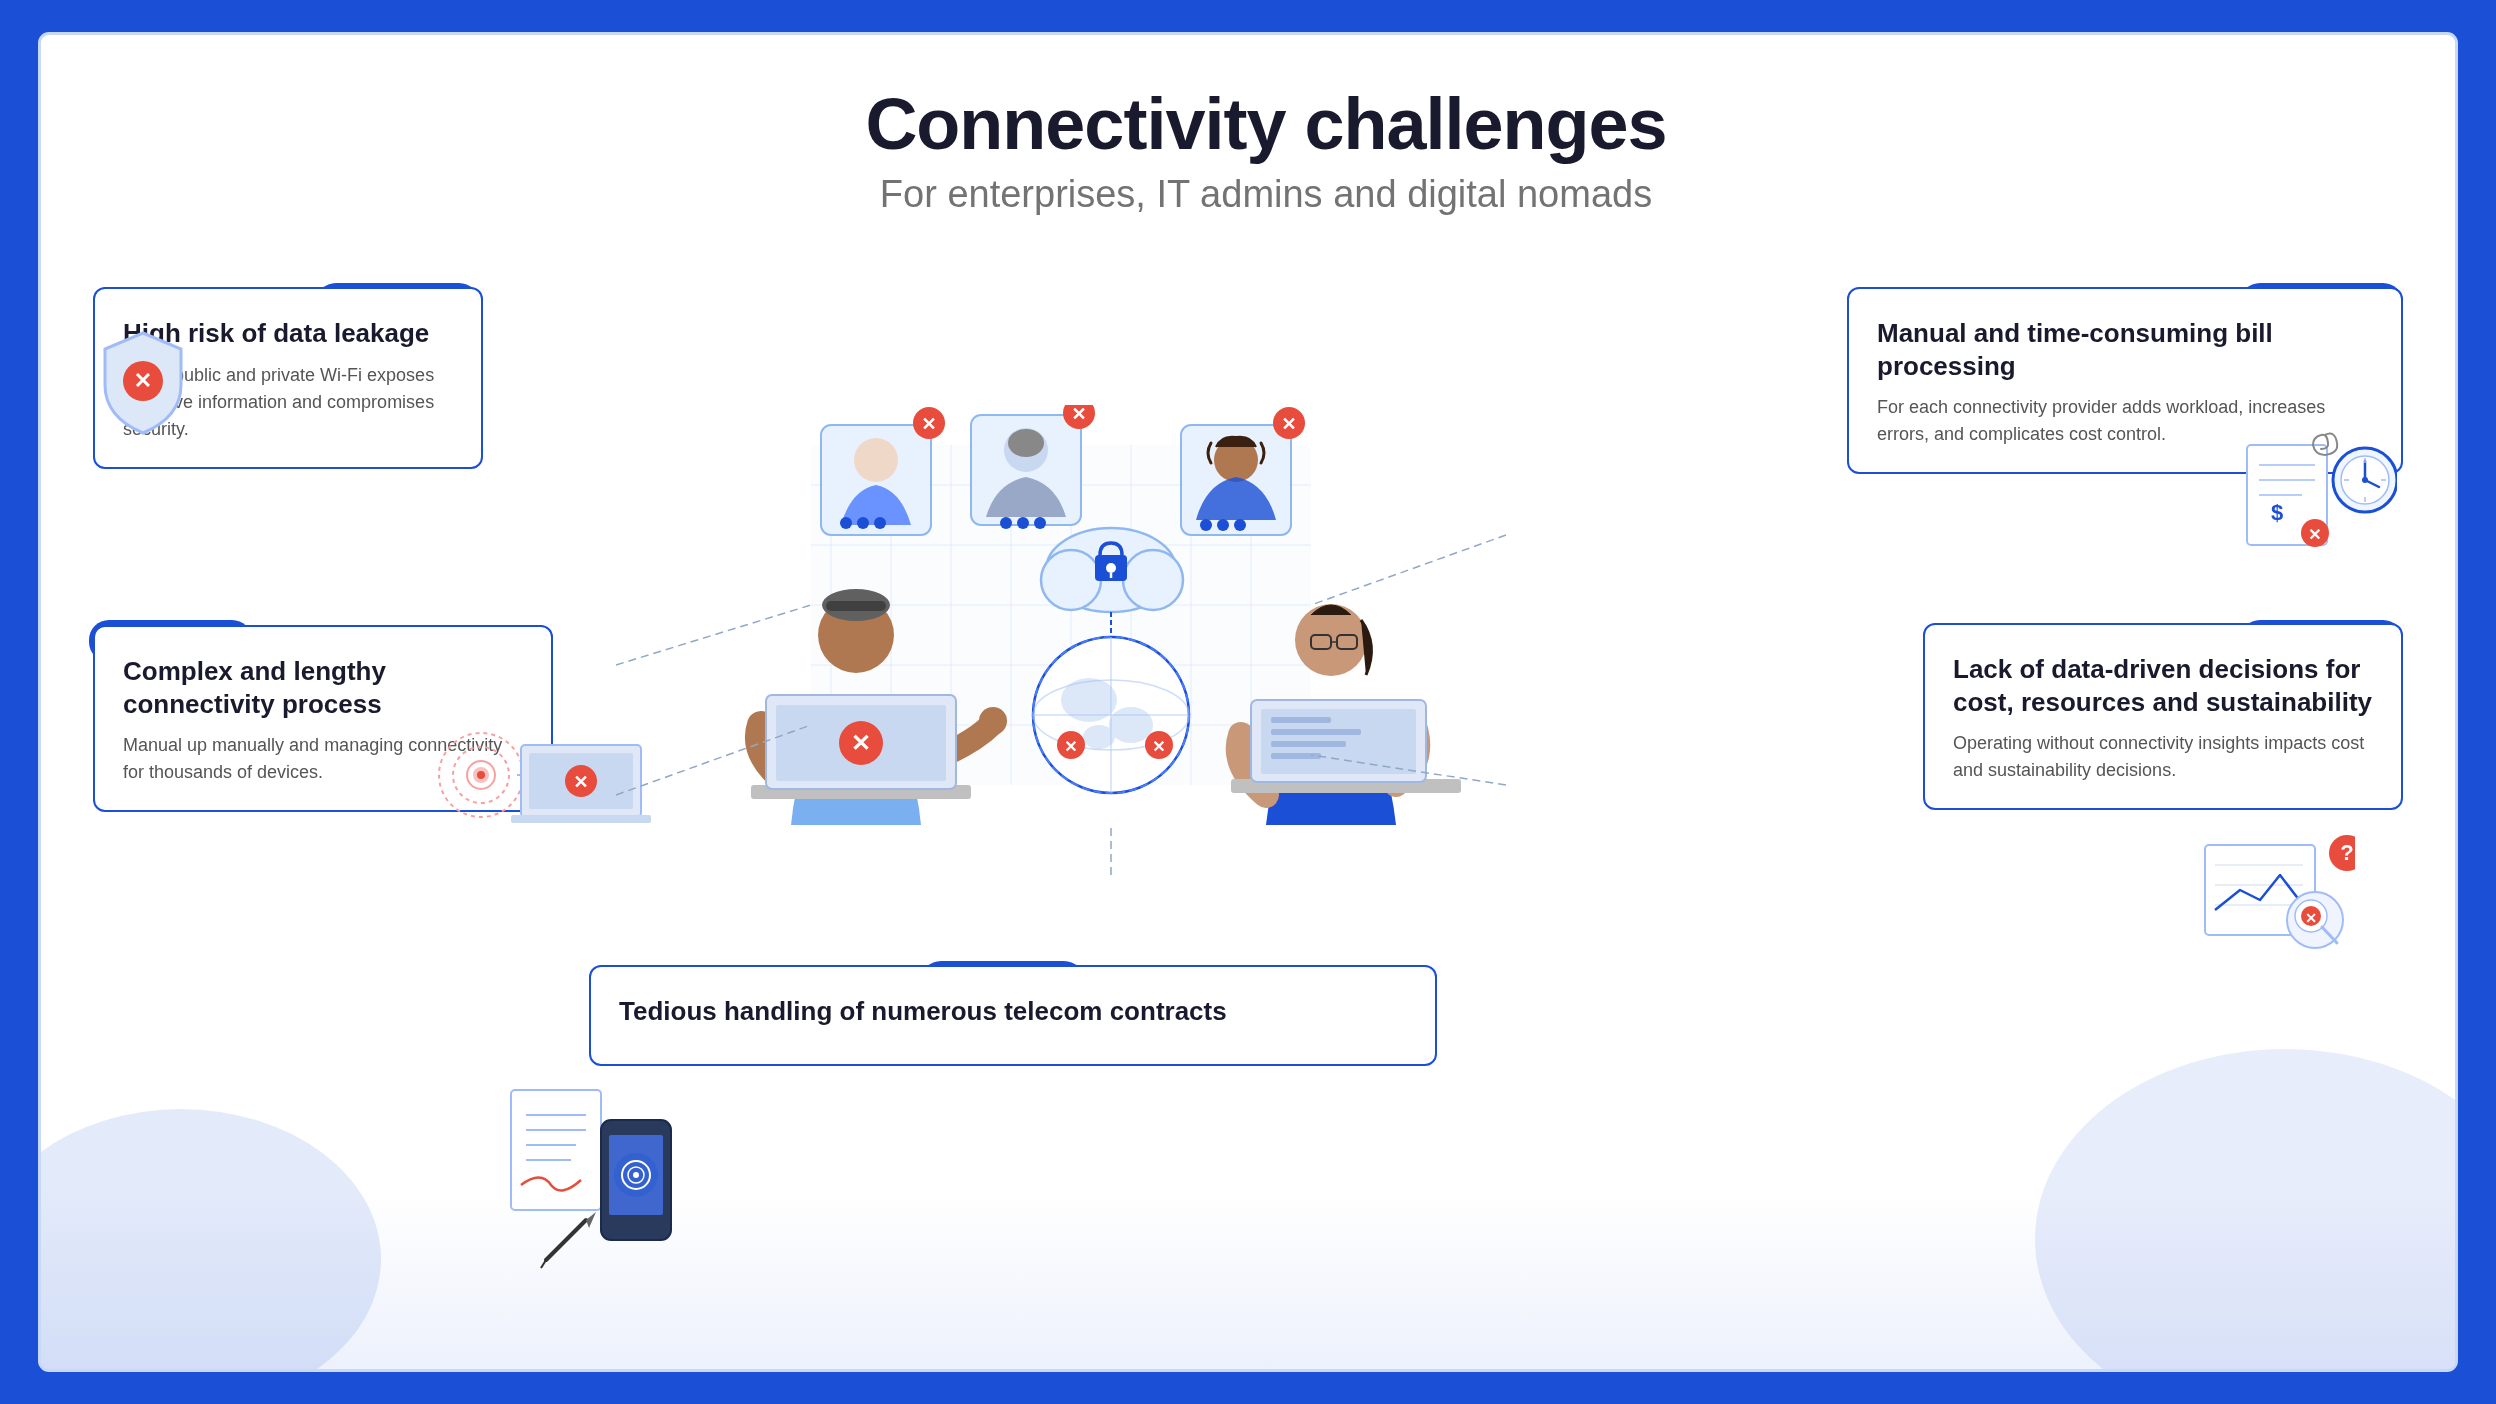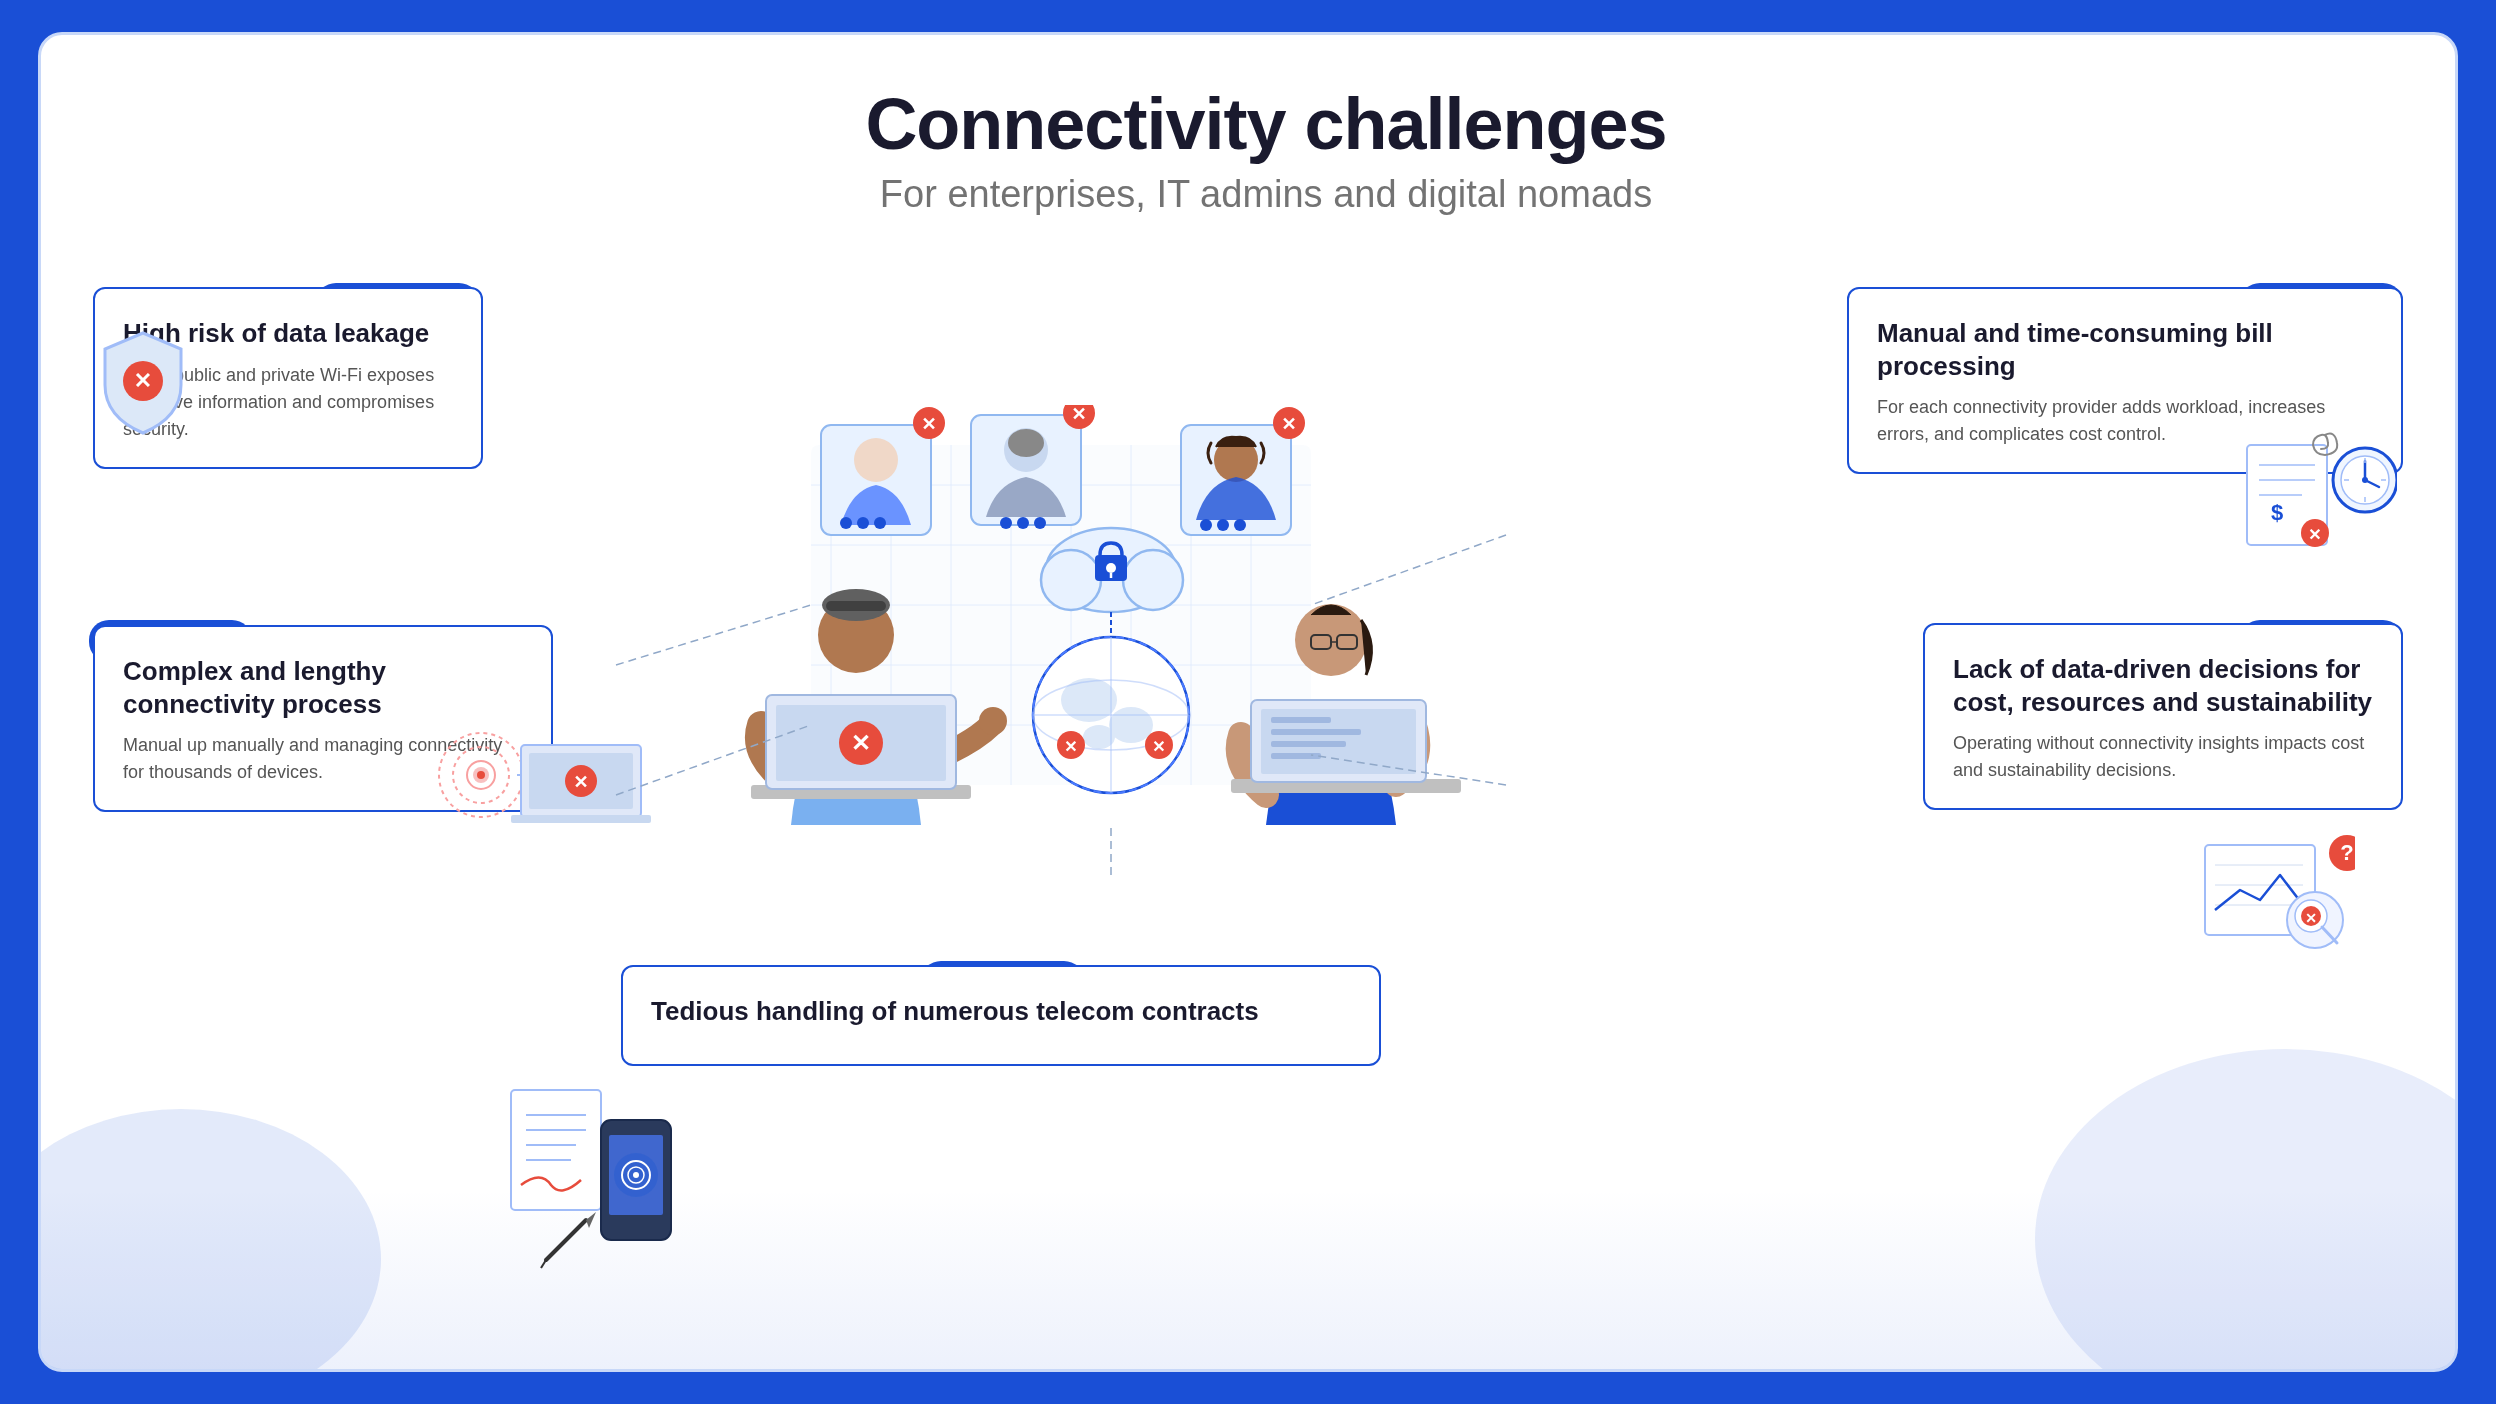--- a/index.html
+++ b/index.html
@@ -10,21 +10,21 @@
       display: flex;
       align-items: center;
       justify-content: center;
       font-family: 'Segoe UI', Arial, sans-serif;
       overflow: hidden;
     }
     .outer-frame {
       width: 2420px;
       height: 1340px;
       background: white;
-      border-radius: 24px;
+      border-radius: 11px;
       border: 3px solid #c8d8f8;
       position: relative;
       overflow: hidden;
       display: flex;
       flex-direction: column;
       align-items: center;
       padding-left: 36px;
     }
     .header {
       text-align: center;
@@ -98,23 +98,23 @@
       left: 52px;
       top: 390px;
       width: 460px;
     }
     #badge2 {
       left: 48px;
       top: 384px;
     }
     
     #challenge3 {
-      left: 580px;
+      left: 548px;
       top: 730px;
-      width: 760px;
+      width: 848px;
     }
     #badge3 {
       left: 880px;
       top: 724px;
     }
     
     #challenge4 {
       right: 52px;
       top: 388px;
       width: 480px;

